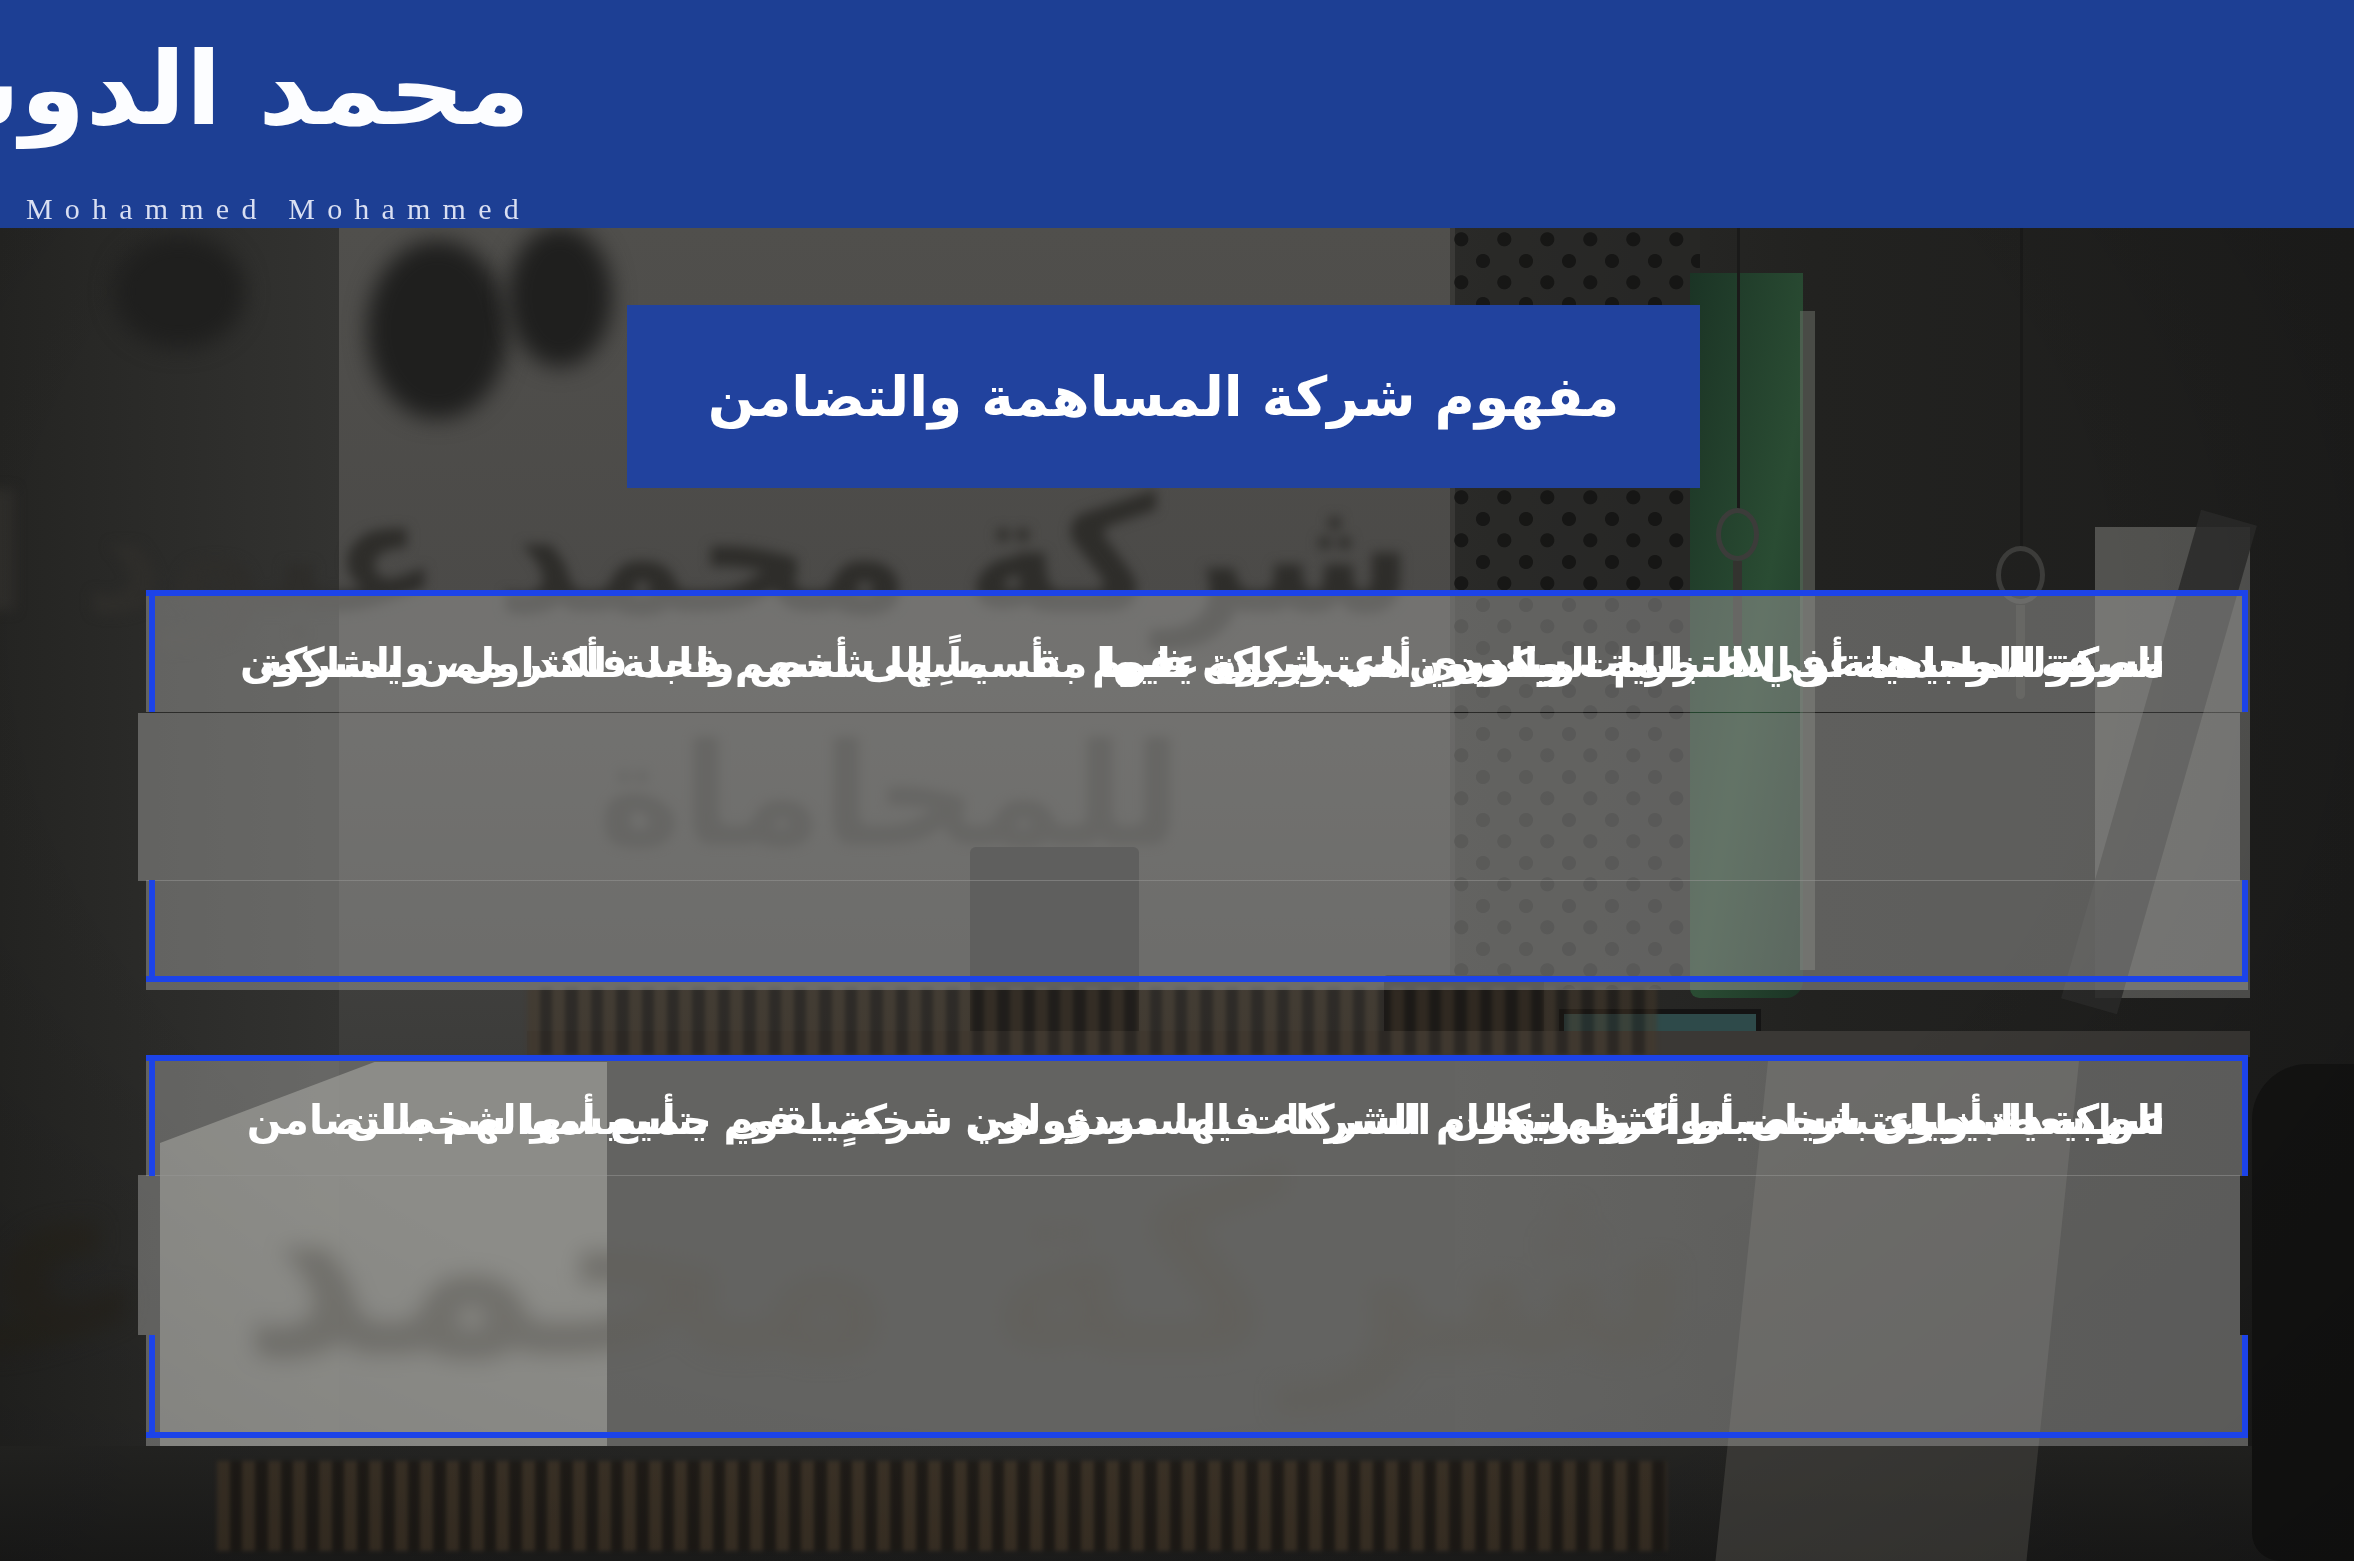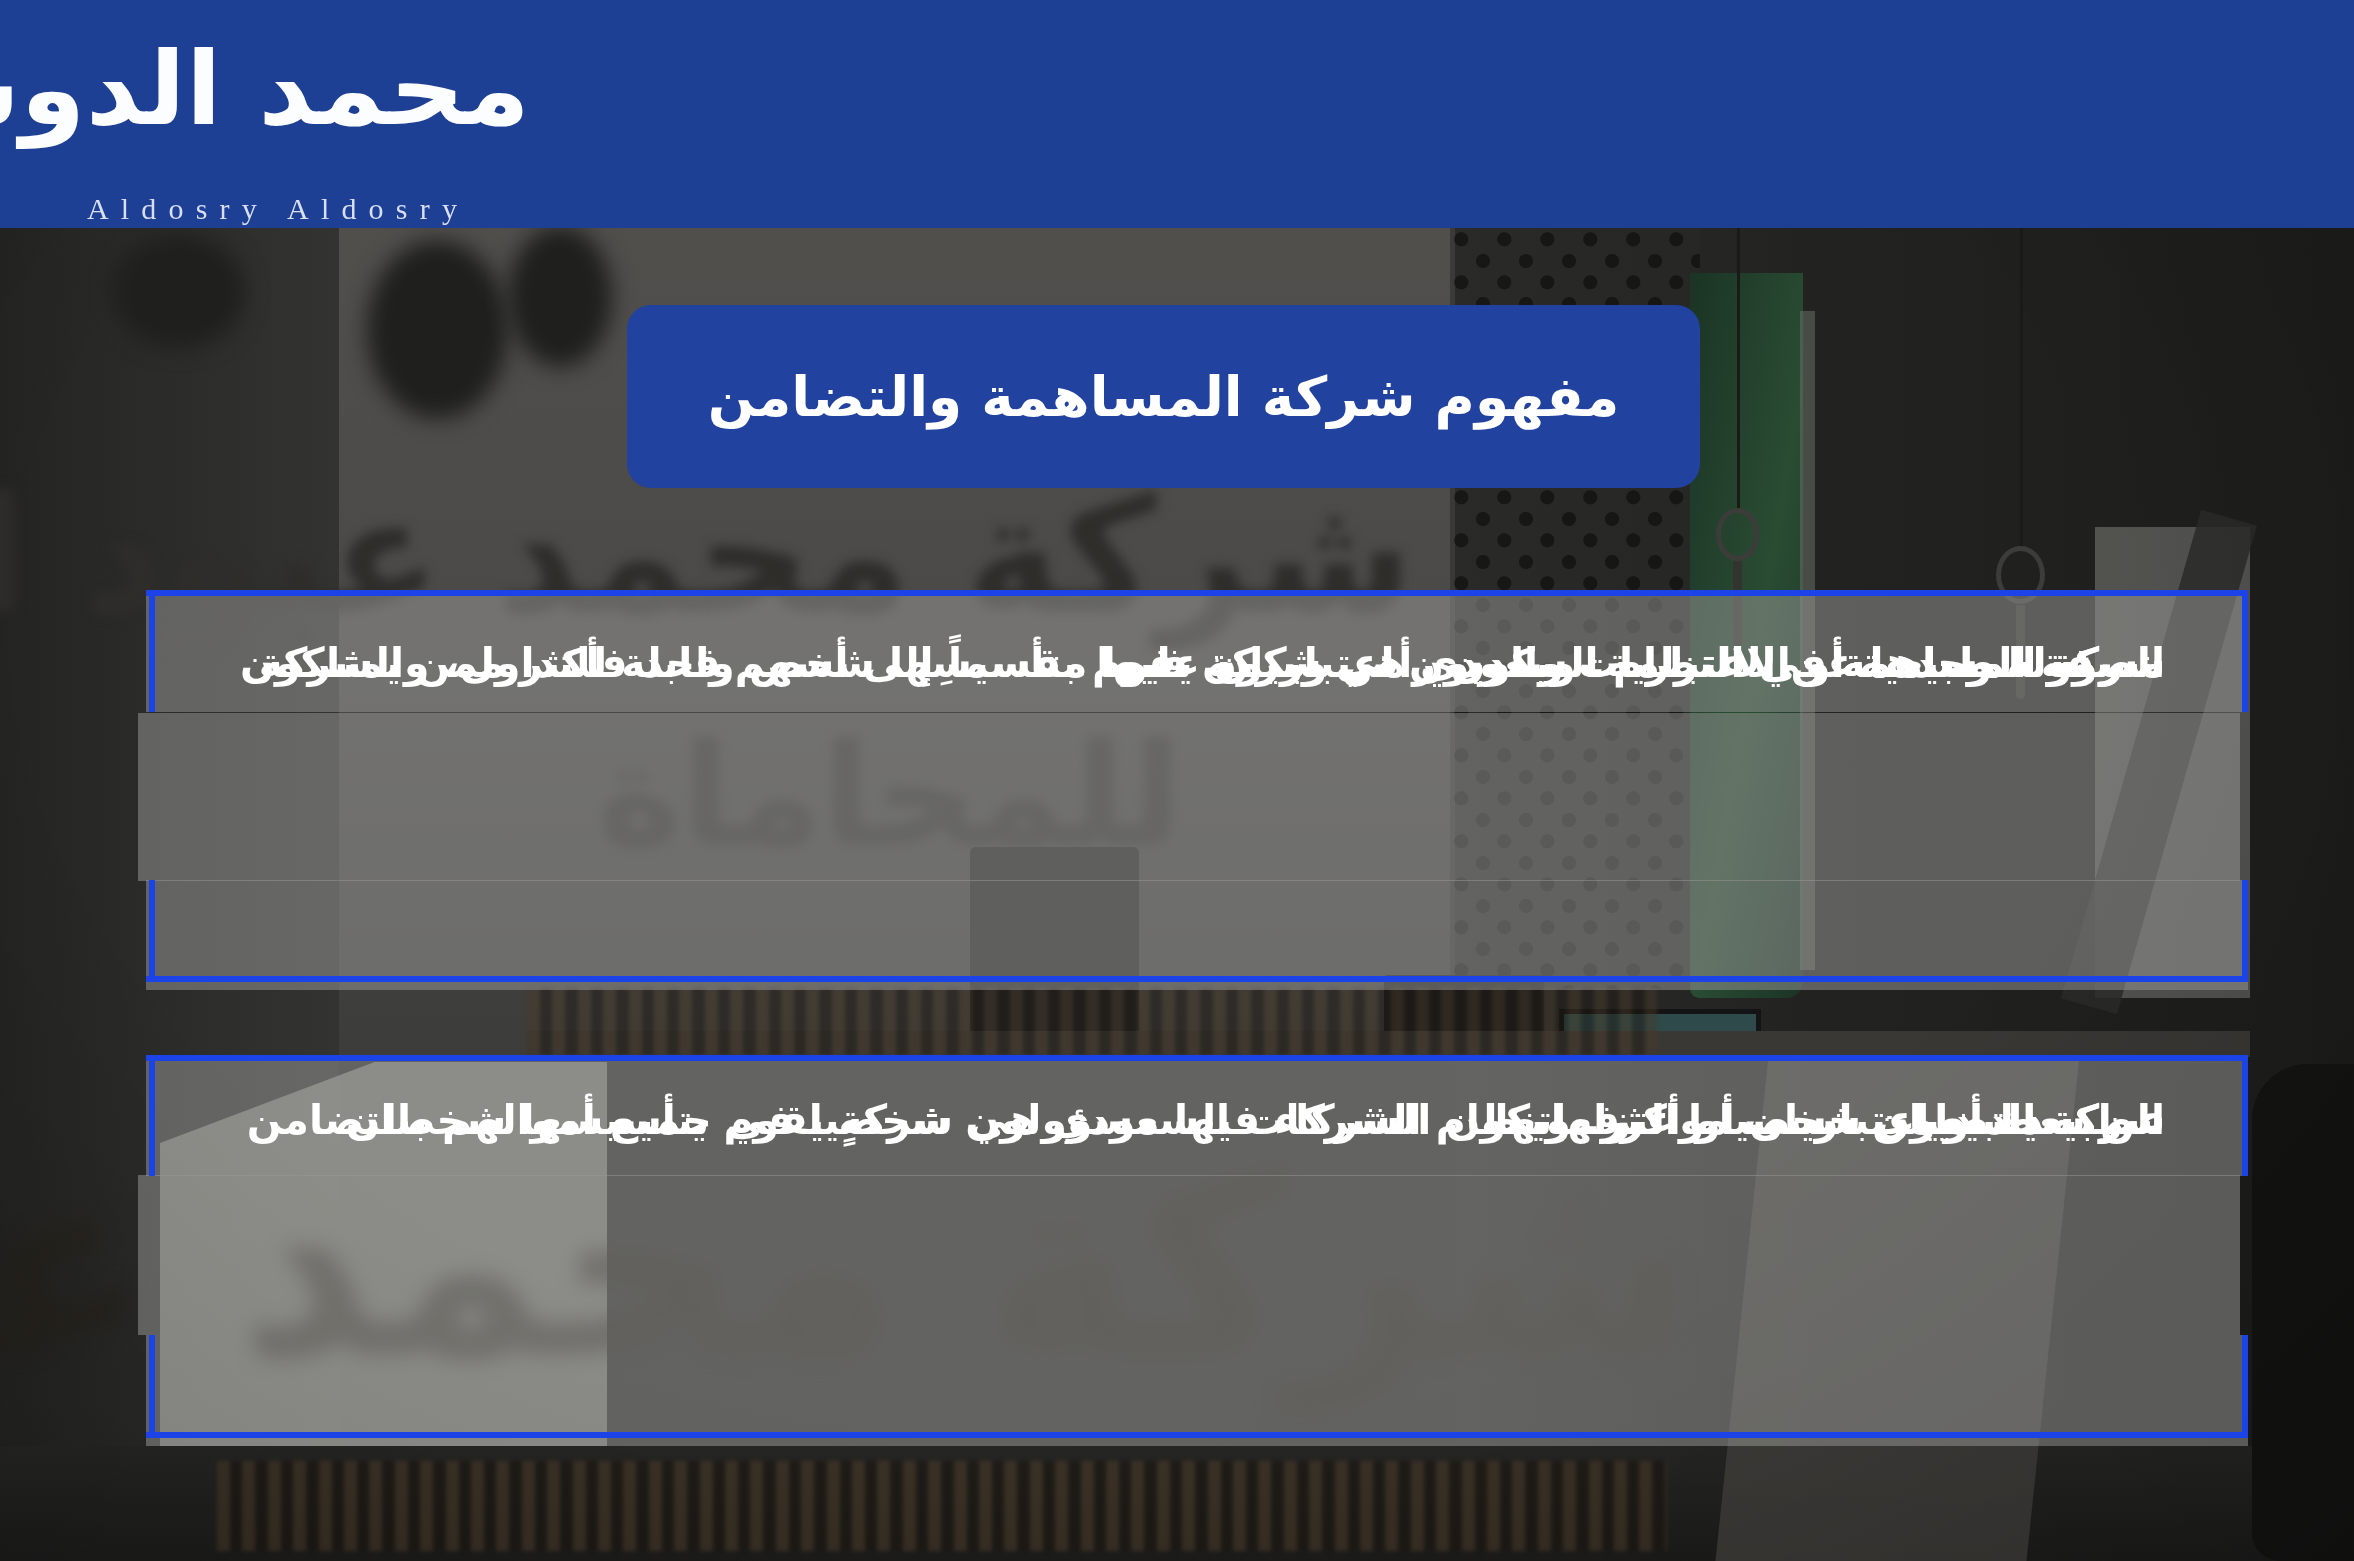--- a/index.html
+++ b/index.html
@@ -53,21 +53,21 @@
   .pillar-right{left:1742px;top:1055px;width:311px;height:507px;background:#454340;transform:skewX(-6deg);opacity:.8;}
   .curtain-right{left:2252px;top:1064px;width:102px;height:497px;background:#141413;border-radius:56px 0 0 28px;}
   .vignette{inset:0;background:radial-gradient(ellipse at 45% 40%,rgba(0,0,0,0) 55%,rgba(0,0,0,.25) 100%);}
   
   .header{left:0;top:0;width:2354px;height:228px;background:#1d3f94;}
   .logo-ar{left:26px;top:5.6px;width:504px;height:166px;color:#fcfdff;font-size:105px;line-height:166px;
     font-weight:bold;text-align:center;white-space:nowrap;transform:scaleY(.96);}
   .logo-en{left:26px;top:192px;width:504px;color:#d9dff2;font-family:"Liberation Serif",serif;
     font-size:30px;letter-spacing:12.2px;text-align:center;white-space:nowrap;}
   
-  .title-box{left:627px;top:305px;width:1073px;height:183px;background:#21429e;border-radius:24px;}
+  .title-box{left:627px;top:305px;width:1073px;height:183px;background:#21429e;}
   .title-text{left:0;top:0;width:100%;height:100%;display:flex;align-items:center;justify-content:center;
     color:#ffffff;font-size:55px;font-weight:bold;white-space:nowrap;position:absolute;}
   
   .gray{background:rgba(152,152,150,.52);}
   .bseg{background:#1c43e8;}
   .box-text{color:#ffffff;font-weight:bold;font-size:41px;line-height:79px;text-align:center;white-space:nowrap;width:1977px;}
   .heading-line{display:block;}
 </style>
 </head>
 <body>
@@ -108,21 +108,21 @@
     <div class="slats slats-top"></div>
     <div class="floor"></div>
     <div class="slats slats-bottom"></div>
     <div class="pillar-right"></div>
     <div class="curtain-right"></div>
     <div class="vignette"></div>
   </div>
 
   <div class="header">
     <div class="logo-ar" dir="rtl">محمد الدوسري</div>
-    <div class="logo-en">Aldosry Aldosry</div>
+    <div class="logo-en">Mohammed Mohammed</div>
   </div>
 
   <div class="title-box">
     <div class="title-text" dir="rtl">مفهوم شركة المساهمة والتضامن</div>
   </div>
 
   <div style="left:0;top:0;width:0;height:0;">
     <div class="gray" style="left:146px;top:590px;width:2102px;height:122px;"></div>
     <div class="gray" style="left:138px;top:713px;width:2102px;height:168px;"></div>
     <div class="gray" style="left:146px;top:880px;width:2102px;height:110px;"></div>

